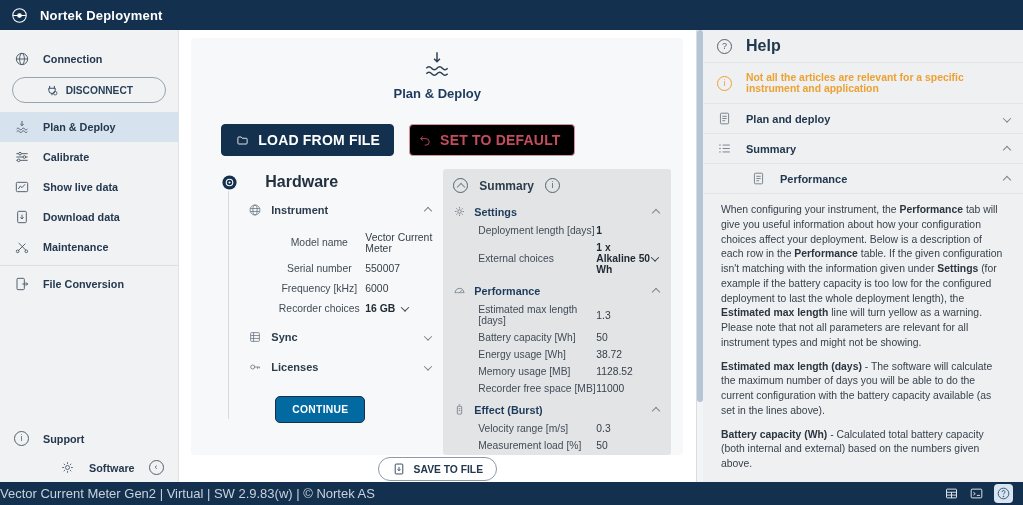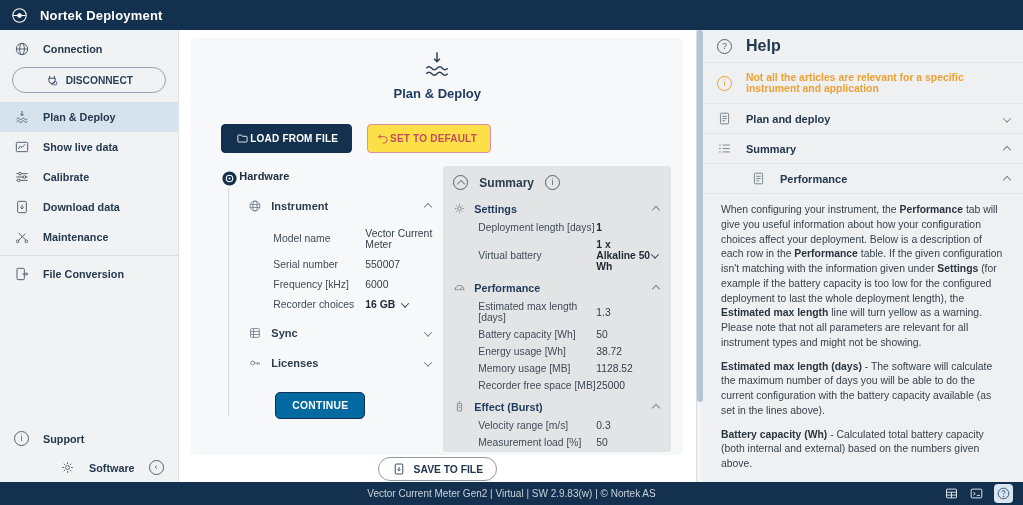--- a/index.html
+++ b/index.html
@@ -10,56 +10,56 @@
 
   
   .topbar { flex:0 0 30px; background:#13304e; display:flex; align-items:center; gap:12px; padding:0 11px; }
   .topbar .logo { color:#fff; }
   .topbar .title { color:#fff; font-size:13px; font-weight:bold; letter-spacing:.2px; }
 
   
   .content { flex:1; display:flex; min-height:0; }
 
   
-  .sidebar { flex:0 0 163px; background:#f0f2f4; border-right:1px solid #e0e3e6; display:flex; flex-direction:column; padding-top:4px; }
+  .sidebar { flex:0 0 163px; background:#f0f2f4; border-right:1px solid #e0e3e6; display:flex; flex-direction:column; padding-top:14px; }
   .side-item { display:flex; align-items:center; gap:13px; padding:7px 14px; font-size:10.8px; font-weight:bold; color:#24384e; cursor:default; }
   .side-item .ic { color:#55626f; flex:0 0 16px; }
   .side-item.selected { background:#d6e3ee; }
   .disconnect-btn { margin:3px 12px 9px 12px; display:flex; align-items:center; justify-content:center; gap:7px;
       border:1px solid #97a4b1; border-radius:14px; background:transparent; padding:5px 8px;
       font-size:10.2px; font-weight:bold; color:#2b4158; font-family:inherit; }
   .side-divider { border-top:1px solid #dcdfe2; margin:3px 0; }
   .side-spacer { flex:1; }
   .software-row { display:flex; align-items:center;margin-left:46px; }
   .software-row .side-item { flex:1; }
   .collapse-circ { margin-right:14px; }
   .circ { width:15px; height:15px; border:1.2px solid #55626f; border-radius:50%; display:flex; align-items:center; justify-content:center; font-size:9px; line-height:1; color:#55626f; font-weight:normal; }
 
   
   .main { flex:1; background:#fff; display:flex; flex-direction:column; align-items:center; min-width:0; }
   .card { width:492px; height:417px; margin-top:8px; background:#f7f8f9; border-radius:4px; overflow:hidden; position:relative; }
   .page-head { display:flex; flex-direction:column; align-items:center; padding-top:11px; color:#1d3a5c; }
   .page-head .title { font-size:13px; font-weight:bold; margin-top:5px; }
   .actions { display:flex; gap:15px; margin:23px 0 0 30px; }
-  .btn { display:flex; align-items:center; border-radius:4px; font-size:10px; font-weight:bold; padding:7px 13px; font-family:inherit; letter-spacing:.2px; }
+  .btn { display:flex; align-items:center; gap:8px; border-radius:4px; font-size:14px; font-weight:bold; padding:7px 13px; font-family:inherit; letter-spacing:.2px; }
   .btn-primary { background:#13304e; color:#fff; border:1px solid #13304e; }
-  .btn-danger-outline { background:#fde047; color:#c44d5d; border:1px solid #d9929d;padding-left:8px; }
+  .btn-danger-outline { background:#000000; color:#c44d5d; border:1px solid #d9929d;padding-left:8px; }
   .btn-navy-sm { background:#0369a1; color:#fff; border:1px solid #13304e; border-radius:5px; font-size:10.3px; font-weight:bold; padding:7px 16px; font-family:inherit; letter-spacing:.3px; }
 
   .cols { display:flex; padding:13px 12px 0 14px; }
   .left-col { width:232px; position:relative; padding-left:16px; }
   .stepline { position:absolute; left:23px; top:22px; height:228px; width:1px; background:#d8dbde; }
-  .step-head { display:flex; align-items:flex-start; gap:1px; font-size:11px; font-weight:bold; color:#22313f; padding:4px 0; position:relative; z-index:1; }
+  .step-head { display:flex; align-items:flex-end; gap:27px; font-size:16px; font-weight:bold; color:#22313f; padding:4px 0; position:relative; z-index:1; }
   .sections { margin-left:27px; }
   .sec-head { display:flex; align-items:center; gap:9px; padding:8px 0; font-size:11px; font-weight:bold; color:#2c3c4c; }
   .sec-head .ic { color:#6b7884; }
   .sec-head .chev-wrap { margin-left:auto; padding-right:6px; }
   .fields { padding:2px 0 4px 25px; }
   .frow { display:flex; align-items:center; font-size:10.4px; color:#414c58; padding:4.5px 0; }
-  .frow .lbl { width:92px; flex:none; }
+  .frow .lbl { width:92px; flex:none;text-align:center; }
   .frow .val { color:#333e49; }
   .frow .val.bold { font-weight:bold; color:#222c36; }
   .dd-chev { margin-left:7px; }
   .continue-wrap { margin:14px 0 6px 27px; }
 
   .chev { display:inline-block; width:6px; height:6px; border-right:1.5px solid #7c868f; border-bottom:1.5px solid #7c868f; }
   .chev.down { transform:rotate(45deg) translate(-1px,-1px); }
   .chev.up { transform:rotate(-135deg); }
   .chev.navy { border-color:#38444f; }
 
@@ -90,21 +90,21 @@
   .help-row.title-row .t { font-size:16px; }
   .help-row.warn { color:#eda132; font-size:10.4px; padding:9px 13px; }
   .help-row.sub { padding-left:47px; }
   .help-article { padding:9px 17px 12px 17px; font-size:10.4px; line-height:1.42; color:#38424c; border-bottom:1px solid #e2e5e8; }
   .help-article p { margin-bottom:9px; }
   .help-article p:last-child { margin-bottom:0; }
   .help-article b { color:#2b353f; }
 
   
   .statusbar { flex:0 0 23px; background:#13304e; display:flex; align-items:center; position:relative; color:#c6cfd8; }
-  .status-text { position:absolute; left:0; right:0; text-align:center; font-size:10px; color:#c9d2da; }
+  .status-text { position:absolute; left:0; right:0; font-size:13px; color:#c9d2da; }
   .status-icons { margin-left:auto; display:flex; align-items:center; gap:10px; padding-right:10px; z-index:1; }
   .status-icons .sic { color:#e8edf2; }
   .sic-active { background:#d9e6f1; border-radius:4px; padding:2px; color:#33506e !important; }
 </style>
 </head>
 <body>
 
 <div class="app">
 
   <header class="topbar">
@@ -148,36 +148,36 @@
               <path d="M12 3v7M9.5 7.5L12 10l2.5-2.5"></path>
               <path d="M4 15c1.3-1.7 2.7-1.7 4 0s2.7 1.7 4 0 2.7-1.7 4 0 2.7 1.7 4 0"></path>
               <path d="M4 19c1.3-1.7 2.7-1.7 4 0s2.7 1.7 4 0 2.7-1.7 4 0 2.7 1.7 4 0"></path>
             </svg>
         </span>
         <span>Plan &amp; Deploy</span>
       </div>
       <div class="side-item">
         <span class="ic">
           <svg width="16" height="16" viewBox="0 0 24 24" fill="none" stroke="currentColor" stroke-width="1.5">
-              <rect x="3.5" y="5" width="17" height="14" rx="1.5"></rect>
-              <path d="M6.5 15l3-4.5 2.5 2.5 4.5-5"></path>
-            </svg>
-        </span>
-        <span>Show live data</span>
-      </div>
-      <div class="side-item">
-        <span class="ic">
-          <svg width="16" height="16" viewBox="0 0 24 24" fill="none" stroke="currentColor" stroke-width="1.5">
               <path d="M3.5 7h17M3.5 12h17M3.5 17h17"></path>
               <circle cx="9" cy="7" r="2" fill="#f0f2f4"></circle>
               <circle cx="15.5" cy="12" r="2" fill="#f0f2f4"></circle>
               <circle cx="7" cy="17" r="2" fill="#f0f2f4"></circle>
             </svg>
         </span>
         <span>Calibrate</span>
+      </div>
+      <div class="side-item">
+        <span class="ic">
+          <svg width="16" height="16" viewBox="0 0 24 24" fill="none" stroke="currentColor" stroke-width="1.5">
+              <rect x="3.5" y="5" width="17" height="14" rx="1.5"></rect>
+              <path d="M6.5 15l3-4.5 2.5 2.5 4.5-5"></path>
+            </svg>
+        </span>
+        <span>Show live data</span>
       </div>
       <div class="side-item">
         <span class="ic">
           <svg width="16" height="16" viewBox="0 0 24 24" fill="none" stroke="currentColor" stroke-width="1.5">
               <rect x="5.5" y="3.5" width="13" height="17" rx="1.5"></rect>
               <path d="M12 8.5v6M9.5 12.5L12 15l2.5-2.5"></path>
             </svg>
         </span>
         <span>Download data</span>
       </div>
@@ -356,21 +356,21 @@
                   </svg>
               </span>
               <span>Settings</span>
               <span class="chev-wrap"><span class="chev up"></span></span>
             </div>
             <div class="sum-row">
               <span class="lbl">Deployment length [days]</span>
               <span class="val bold">1</span>
             </div>
             <div class="sum-row">
-              <span class="lbl">Virtual battery</span>
+              <span class="lbl">External choices</span>
               <span class="val bold">1 x Alkaline 50 Wh</span>
               <span class="dd-chev"><span class="chev down navy"></span></span>
             </div>
 
             <div class="sum-sec-head">
               <span class="ic">
                 <svg width="13" height="13" viewBox="0 0 24 24" fill="none" stroke="currentColor" stroke-width="1.5">
                     <path d="M4 16a8 8 0 0 1 16 0"></path>
                     <path d="M12 16l4.5-4.5"></path>
                     <path d="M3 16h18" stroke-width="1.2"></path>
@@ -390,21 +390,21 @@
             <div class="sum-row">
               <span class="lbl">Energy usage [Wh]</span>
               <span class="val">38.72</span>
             </div>
             <div class="sum-row">
               <span class="lbl">Memory usage [MB]</span>
               <span class="val">1128.52</span>
             </div>
             <div class="sum-row">
               <span class="lbl">Recorder free space [MB]</span>
-              <span class="val">25000</span>
+              <span class="val">11000</span>
             </div>
 
             <div class="sum-sec-head">
               <span class="ic">
                 <svg width="13" height="13" viewBox="0 0 24 24" fill="none" stroke="currentColor" stroke-width="1.5">
                     <rect x="8" y="6" width="8" height="14.5" rx="1.5"></rect>
                     <path d="M10.5 3.5h3"></path>
                     <path d="M10.5 10.5h3M10.5 14h3"></path>
                   </svg>
               </span>

